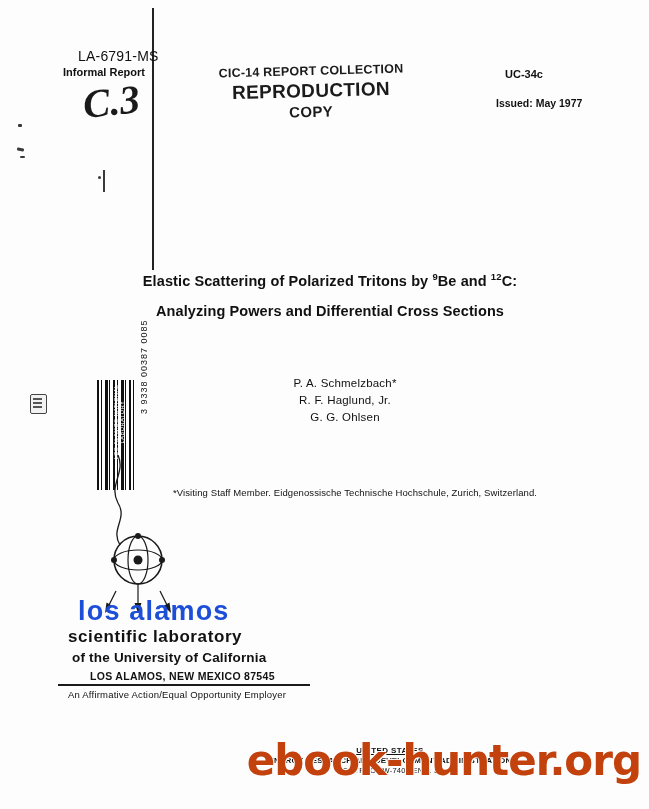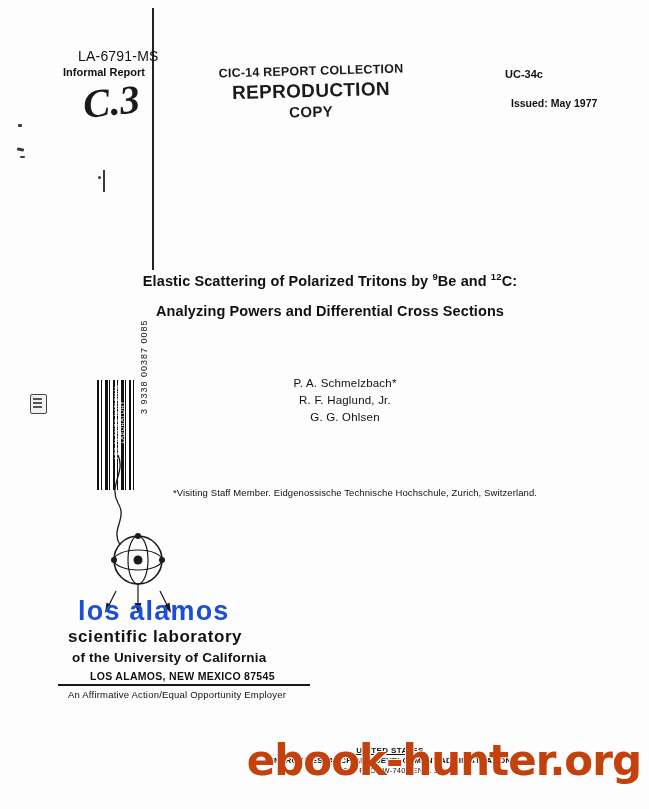--- a/index.html
+++ b/index.html
@@ -87,21 +87,21 @@
 
   
   #uc-code {
     position: absolute;
     left: 505px; top: 68px;
     font-size: 11px;
     font-weight: bold;
   }
   #issued-line {
     position: absolute;
-    left: 511px; top: 97px;
+    left: 496px; top: 97px;
     font-size: 10.5px;
     font-weight: bold;
   }
 
   
   .speck { position: absolute; background: #3a3a3a; }
   #speck-a { left: 18px; top: 124px; width: 4px; height: 3px; border-radius: 1px; }
   #speck-b { left: 17px; top: 148px; width: 7px; height: 3px; border-radius: 1px; transform: rotate(12deg); }
   #speck-c { left: 20px; top: 156px; width: 5px; height: 2px; border-radius: 1px; }
   #speck-d { left: 103px; top: 170px; width: 2px; height: 22px; }

